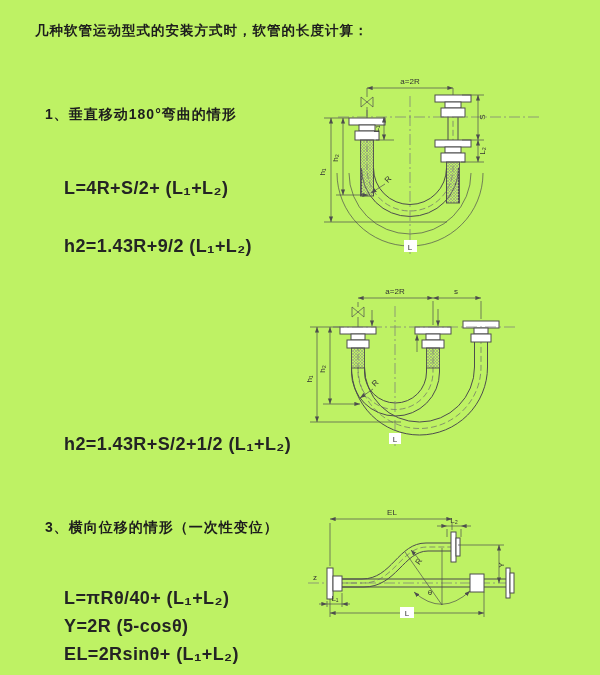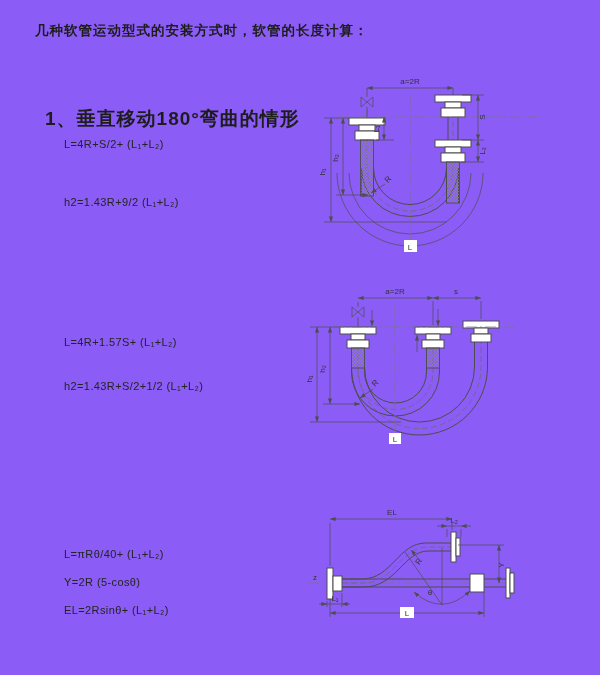--- a/index.html
+++ b/index.html
@@ -1,20 +1,20 @@
 <!DOCTYPE html>
 <html><head>
 <meta charset="utf-8">
 <style>
   html,body{margin:0;padding:0;background:#fff;}
-  #page{position:relative;width:600px;height:675px;background:#8b5cf6;overflow:hidden;
+  #page{position:relative;width:600px;height:675px;background:#bef264;overflow:hidden;
         font-family:"Liberation Sans","DejaVu Sans",sans-serif;color:#222;}
   .title{position:absolute;font-size:13.5px;font-weight:700;letter-spacing:1px;color:#1d1d1d;white-space:nowrap;}
-  .heading{position:absolute;font-size:19px;font-weight:700;letter-spacing:1px;color:#1d1d1d;white-space:nowrap;}
-  .formula{position:absolute;font-size:11px;font-weight:400;letter-spacing:.4px;color:#242424;white-space:nowrap;}
+  .heading{position:absolute;font-size:14px;font-weight:700;letter-spacing:1px;color:#1d1d1d;white-space:nowrap;}
+  .formula{position:absolute;font-size:18px;font-weight:700;letter-spacing:.4px;color:#242424;white-space:nowrap;margin-top:40px;}
   svg.dwg{position:absolute;overflow:visible;}
   .ln{fill:none;stroke:#4d4d4d;stroke-width:1;}
   .thin{fill:none;stroke:#4d4d4d;stroke-width:.7;}
   .cl{fill:none;stroke:#7a7a7a;stroke-width:.7;stroke-dasharray:11 3 2 3;}
   .hcl{fill:none;stroke:#6a6a6a;stroke-width:.7;stroke-dasharray:6 3;}
   .dim{fill:none;stroke:#4d4d4d;stroke-width:.7;}
   .fit{fill:#fff;stroke:#4d4d4d;stroke-width:1;}
   .hat{stroke:#4d4d4d;stroke-width:.9;}
   text.dt{font-family:"Liberation Sans","DejaVu Sans",sans-serif;font-size:8px;fill:#333;}
   .wmask{fill:#fff;stroke:none;}
@@ -23,23 +23,23 @@
 <body>
 
 <div id="page">
 
   <div class="title" style="left:35px;top:22px">几种软管运动型式的安装方式时，软管的长度计算：</div>
 
   <div class="heading" style="left:45px;top:106px">1、垂直移动180°弯曲的情形</div>
   <div class="formula" style="left:64px;top:138px">L=4R+S/2+ (L₁+L₂)</div>
   <div class="formula" style="left:64px;top:196px">h2=1.43R+9/2 (L₁+L₂)</div>
 
-  <div class="formula" style="left:64px;top:336px">L=4R+1.57S+ (L₁+L₂)</div>
-  <div class="formula" style="left:64px;top:380px">h2=1.43R+S/2+1/2 (L₁+L₂)</div>
-
+  <div class="formula" style="left:64px;top:394px">h2=1.43R+S/2+1/2 (L₁+L₂)</div>
+
+  <div class="heading" style="left:45px;top:519px">3、横向位移的情形（一次性变位）</div>
   <div class="formula" style="left:64px;top:548px">L=πRθ/40+ (L₁+L₂)</div>
   <div class="formula" style="left:64px;top:576px">Y=2R (5-cosθ)</div>
   <div class="formula" style="left:64px;top:604px">EL=2Rsinθ+ (L₁+L₂)</div>
 
   <svg class="dwg" style="left:310px;top:70px" width="260" height="190" viewBox="0 0 260 190">
     <defs>
       <marker id="a1" orient="auto-start-reverse" markerWidth="9" markerHeight="7" refX="8" refY="3">
         <path d="M0,0 L8,3 L0,6 Z" fill="#4d4d4d"></path>
       </marker>
       <pattern id="p1" width="3" height="3" patternUnits="userSpaceOnUse">

